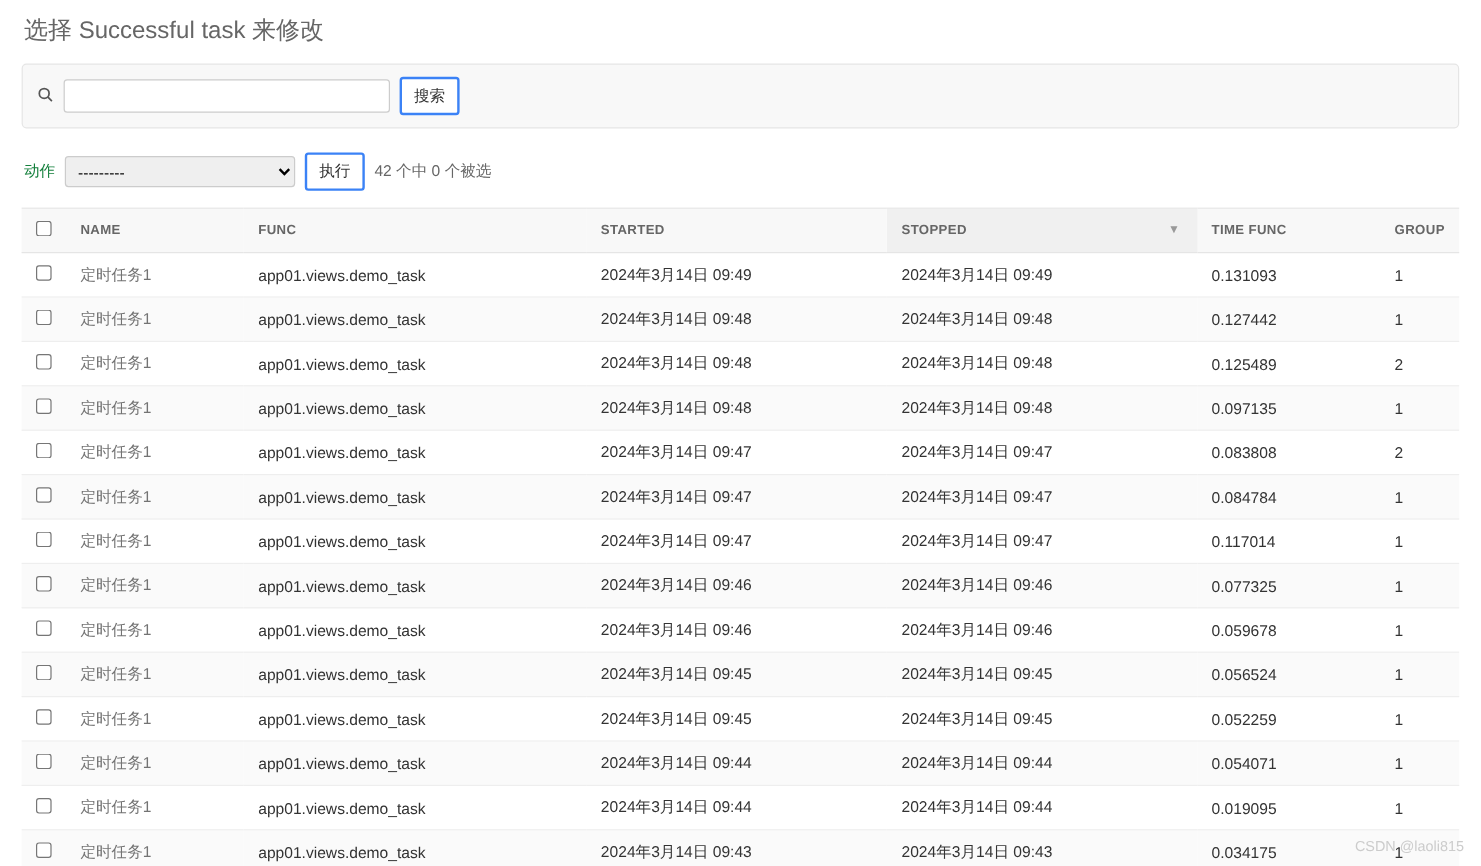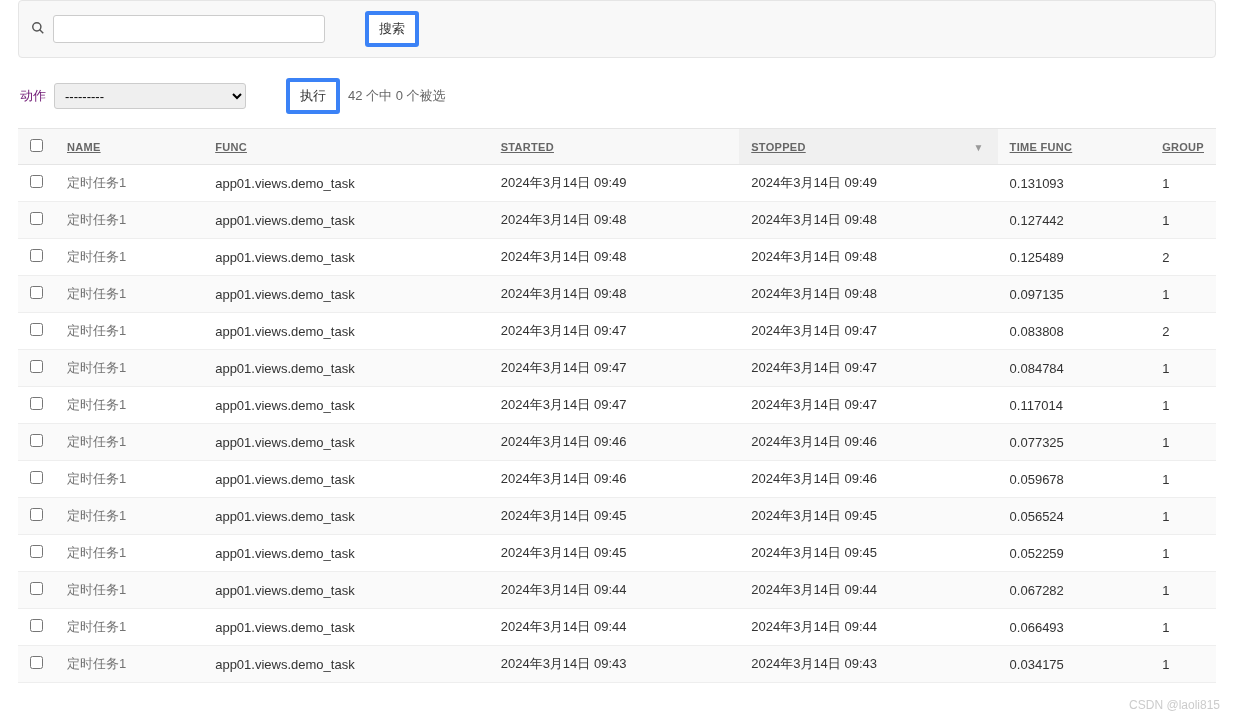--- a/index.html
+++ b/index.html
@@ -2,47 +2,48 @@
 <html><head>
   <meta charset="utf-8">
   <style>
     * { box-sizing: border-box; margin: 0; padding: 0; }
     body { font-family: -apple-system, "Helvetica Neue", Arial, sans-serif; font-size: 13px; color: #333; background: #fff; }
     .container { padding: 0; width: 1234px; }
     h1.page-title { font-size: 20px; font-weight: 400; color: #666; padding: 12px 20px 14px; }
     .toolbar { display: flex; align-items: center; gap: 8px; background: #f8f8f8; border: 1px solid #e5e5e5; border-radius: 4px; padding: 10px 12px; margin: 0 18px 20px; }
     .search-icon { font-size: 14px; color: #555; }
     .search-input { width: 272px; height: 28px; border: 1px solid #ccc; border-radius: 3px; padding: 4px 8px; font-size: 13px; }
-    .btn { background: #fff; border: 4px solid #3b82f6; border-radius: 3px; padding: 5px 10px; font-size: 13px; color: #333; cursor: pointer; margin-left: 32px; }
+    .btn { background: #fff; border: 2px solid #3b82f6; border-radius: 3px; padding: 5px 10px; font-size: 13px; color: #333; cursor: pointer; }
     .actions-row { display: flex; align-items: center; gap: 8px; padding: 0 20px 14px; }
-    .actions-label { color: #701a75; }
+    .actions-label { color: #15803d; }
     .action-select { height: 26px; border: 1px solid #ccc; border-radius: 3px; padding: 2px 6px; font-size: 13px; min-width: 192px; }
     .selection-counter { color: #666; margin-left: 0; }
     table { width: calc(100% - 36px); margin: 0 18px; border-collapse: collapse; }
-    thead th { text-align: left; font-size: 11px; font-weight: 600; color: #666; background: #f8f8f8; border-top: 1px solid #e5e5e5; border-bottom: 1px solid #e5e5e5; padding: 10px 12px; letter-spacing: 0.3px; text-decoration: underline; }
+    thead th { text-align: left; font-size: 11px; font-weight: 600; color: #666; background: #f8f8f8; border-top: 1px solid #e5e5e5; border-bottom: 1px solid #e5e5e5; padding: 10px 12px; letter-spacing: 0.3px; }
     th.sorted { background: #f0f0f0; position: relative; }
     .sort-caret { position: absolute; right: 14px; top: 50%; transform: translateY(-50%); color: #999; font-size: 10px; }
     tbody tr { border-bottom: 1px solid #eee; }
     tbody tr:nth-child(even) { background: #fafafa; }
     tbody td { padding: 9px 12px; font-size: 13px; color: #333; vertical-align: middle; }
     td.name a { color: #737373; text-decoration: none; font-weight: 500; }
     input[type="checkbox"] { width: 13px; height: 13px; cursor: pointer; }
     th.cb, td.cb { width: 34px; text-align: left; }
     th.col-name, td.col-name { width: 150px; }
     th.col-func, td.col-func { width: 288px; }
     th.col-started, td.col-started { width: 254px; }
     th.col-stopped, td.col-stopped { width: 262px; }
     th.col-time, td.col-time { width: 154px; }
     th.col-group, td.col-group { width: auto; }
     .watermark { position: fixed; right: 14px; bottom: 10px; color: #ccc; font-size: 12px; pointer-events: none; }
   </style>
 </head>
 <body>
 
 <div class="container">
+  <h1 class="page-title">选择 Successful task 来修改</h1>
 
   <div class="toolbar">
     <span class="search-icon">
       <svg width="14" height="14" viewBox="0 0 24 24" fill="none" stroke="#555" stroke-width="2.5">
           <circle cx="10" cy="10" r="7"></circle>
           <line x1="21" y1="21" x2="15" y2="15"></line>
         </svg>
     </span>
     <input type="text" class="search-input" placeholder="" style="">
     <button class="btn">搜索</button>
@@ -173,30 +174,30 @@
     <td class="col-stopped">2024年3月14日 09:45</td>
     <td class="col-time">0.052259</td>
     <td class="col-group">1</td>
   </tr>
         <tr>
     <td class="cb"><input type="checkbox" style=""></td>
     <td class="name col-name"><a href="#">定时任务1</a></td>
     <td class="col-func">app01.views.demo_task</td>
     <td class="col-started">2024年3月14日 09:44</td>
     <td class="col-stopped">2024年3月14日 09:44</td>
-    <td class="col-time">0.067282</td>
+    <td class="col-time">0.054071</td>
     <td class="col-group">1</td>
   </tr>
         <tr>
     <td class="cb"><input type="checkbox" style=""></td>
     <td class="name col-name"><a href="#">定时任务1</a></td>
     <td class="col-func">app01.views.demo_task</td>
     <td class="col-started">2024年3月14日 09:44</td>
     <td class="col-stopped">2024年3月14日 09:44</td>
-    <td class="col-time">0.066493</td>
+    <td class="col-time">0.019095</td>
     <td class="col-group">1</td>
   </tr>
         <tr>
     <td class="cb"><input type="checkbox" style=""></td>
     <td class="name col-name"><a href="#">定时任务1</a></td>
     <td class="col-func">app01.views.demo_task</td>
     <td class="col-started">2024年3月14日 09:43</td>
     <td class="col-stopped">2024年3月14日 09:43</td>
     <td class="col-time">0.034175</td>
     <td class="col-group">1</td>

